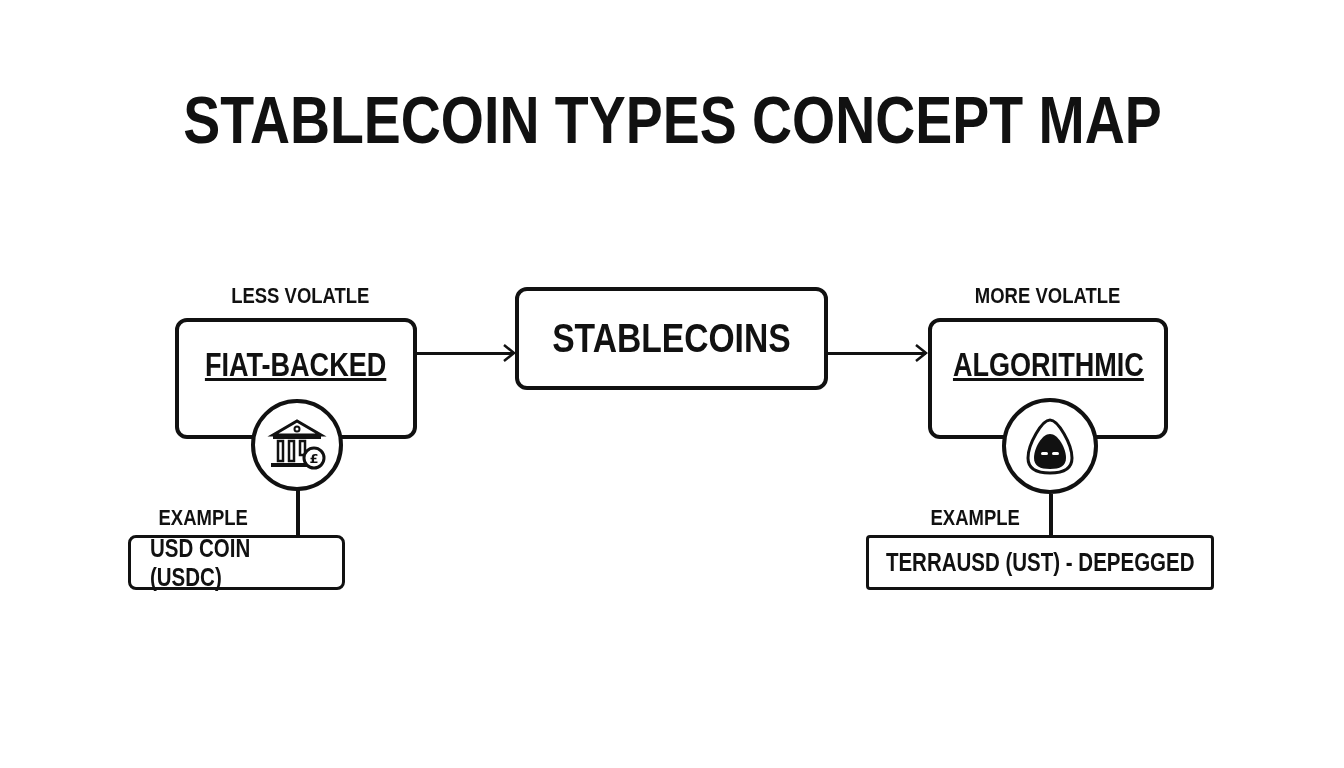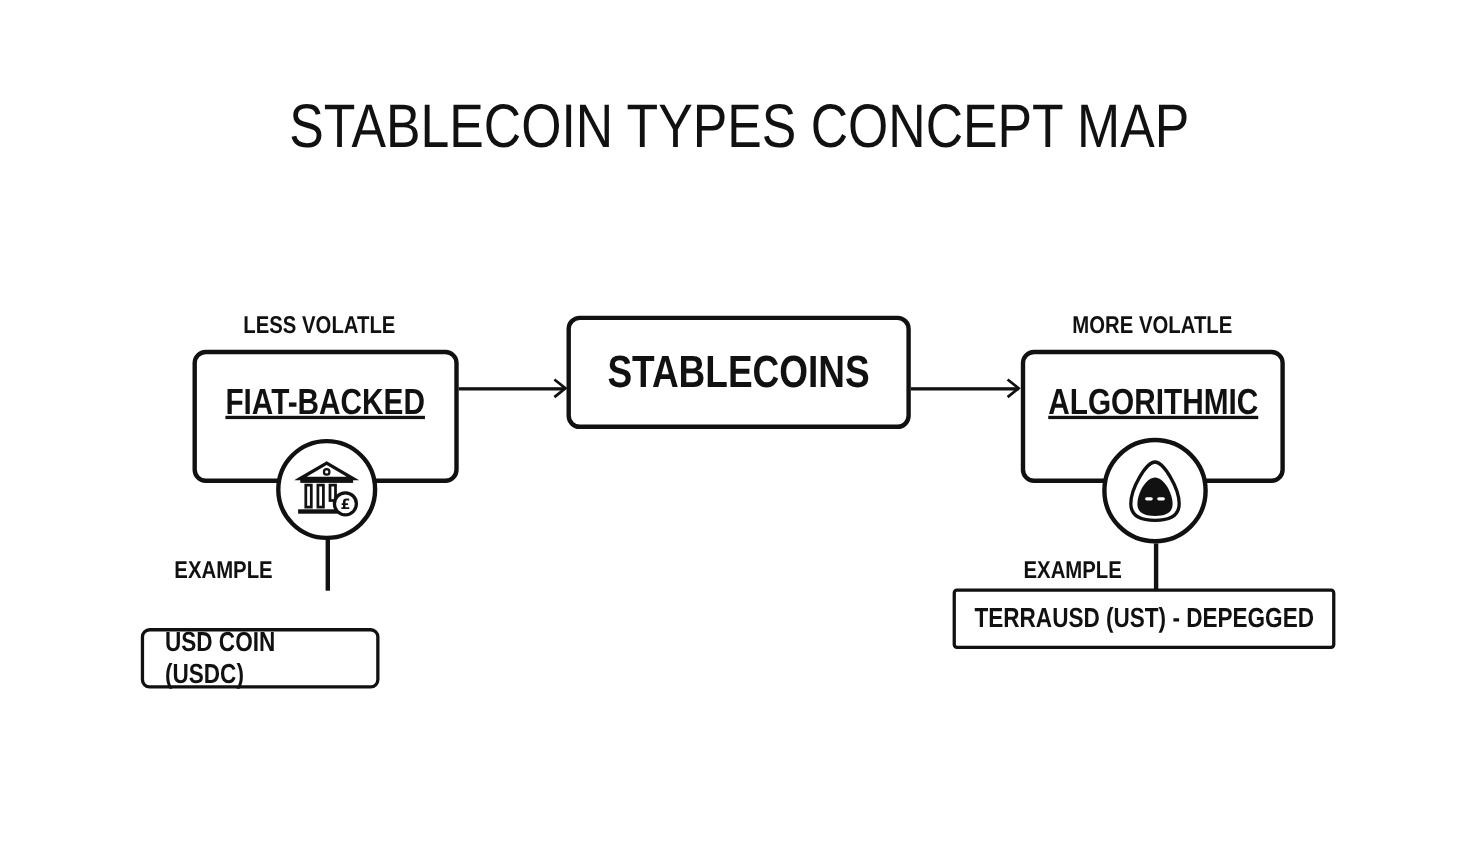--- a/index.html
+++ b/index.html
@@ -1,54 +1,54 @@
 <!DOCTYPE html>
 <html><head>
 <meta charset="utf-8">
 <style>
   html, body { margin:0; padding:0; }
   body { width:1344px; height:768px; background:#ffffff; position:relative; overflow:hidden;
          font-family: "Liberation Sans", "DejaVu Sans", sans-serif; color:#111; }
   .cond { transform: scaleX(0.82); transform-origin:center; display:inline-block; font-weight:bold; }
   .abs { position:absolute; }
-  .title { left:0; top:82px; width:1344px; text-align:center; font-size:56px; font-weight:normal; letter-spacing:0px; }
+  .title { left:0; top:82px; width:1344px; text-align:center; font-size:66px; font-weight:bold; letter-spacing:0px; }
   .title span { display:inline-block; transform: scaleX(0.84); }
   .box { position:absolute; border:4px solid #111; border-radius:12px; background:#fff; box-sizing:border-box;
          display:flex; align-items:center; justify-content:center; }
   .label { position:absolute; text-align:center; font-weight:bold; font-size:22px; }
   .label span { display:inline-block; transform: scaleX(0.84); }
   .line { position:absolute; background:#111; }
   .circle { position:absolute; width:92px; height:92px; border:4px solid #111; border-radius:50%; background:#fff; box-sizing:border-box;
             display:flex; align-items:center; justify-content:center; }
 </style>
 </head>
 <body>
 
 <div class="abs title"><span>STABLECOIN TYPES CONCEPT MAP</span></div>
 
-<div class="label" style="left:175px; top:283px; width:230px;"><span>LESS VOLATLE</span></div>
+<div class="label" style="left:185px; top:283px; width:230px;"><span>LESS VOLATLE</span></div>
 <div class="box" style="left:175px; top:318px; width:242px; height:121px; align-items:flex-start; padding-top:24px;text-decoration:underline;">
   <span class="cond" style="font-size:33px;">FIAT-BACKED</span>
 </div>
 <div class="circle" style="left:251px; top:399px;">
   <svg width="60" height="56" viewBox="0 0 60 56">
     <polygon points="6,18 30,4 54,18" fill="none" stroke="#111" stroke-width="3"></polygon>
     <circle cx="30" cy="12" r="2.5" fill="none" stroke="#111" stroke-width="2"></circle>
     <rect x="6" y="18" width="48" height="4" fill="#111"></rect>
     <rect x="11" y="24" width="5" height="20" fill="none" stroke="#111" stroke-width="2.5"></rect>
     <rect x="22" y="24" width="5" height="20" fill="none" stroke="#111" stroke-width="2.5"></rect>
     <rect x="33" y="24" width="5" height="14" fill="none" stroke="#111" stroke-width="2.5"></rect>
     <rect x="4" y="46" width="36" height="4" fill="#111"></rect>
     <circle cx="47" cy="41" r="10" fill="#fff" stroke="#111" stroke-width="3"></circle>
     <text x="47" y="46" text-anchor="middle" font-size="13" font-weight="bold" font-family="DejaVu Sans, sans-serif" fill="#111">£</text>
   </svg>
 </div>
 <div class="line" style="left:296px; top:489px; width:4px; height:48px;"></div>
 <div class="label" style="left:150px; top:505px; width:100px;"><span style="font-size:22px;">EXAMPLE</span></div>
-<div class="box" style="left:128px; top:535px; width:217px; height:55px; border-width:3.5px; border-radius:8px;margin-top:36px;">
+<div class="box" style="left:128px; top:535px; width:217px; height:55px; border-width:3.5px; border-radius:8px;">
   <span class="cond" style="font-size:25px;">USD COIN (USDC)</span>
 </div>
 
 <div class="line" style="left:417px; top:352px; width:96px; height:2.5px;"></div>
 <svg class="abs" style="left:500px; top:343px;" width="18" height="20">
     <polyline points="4,2 14,10 4,18" fill="none" stroke="#111" stroke-width="2.5"></polyline>
   </svg>
 
 <div class="box" style="left:515px; top:287px; width:313px; height:103px;">
   <span class="cond" style="font-size:41px;">STABLECOINS</span>

